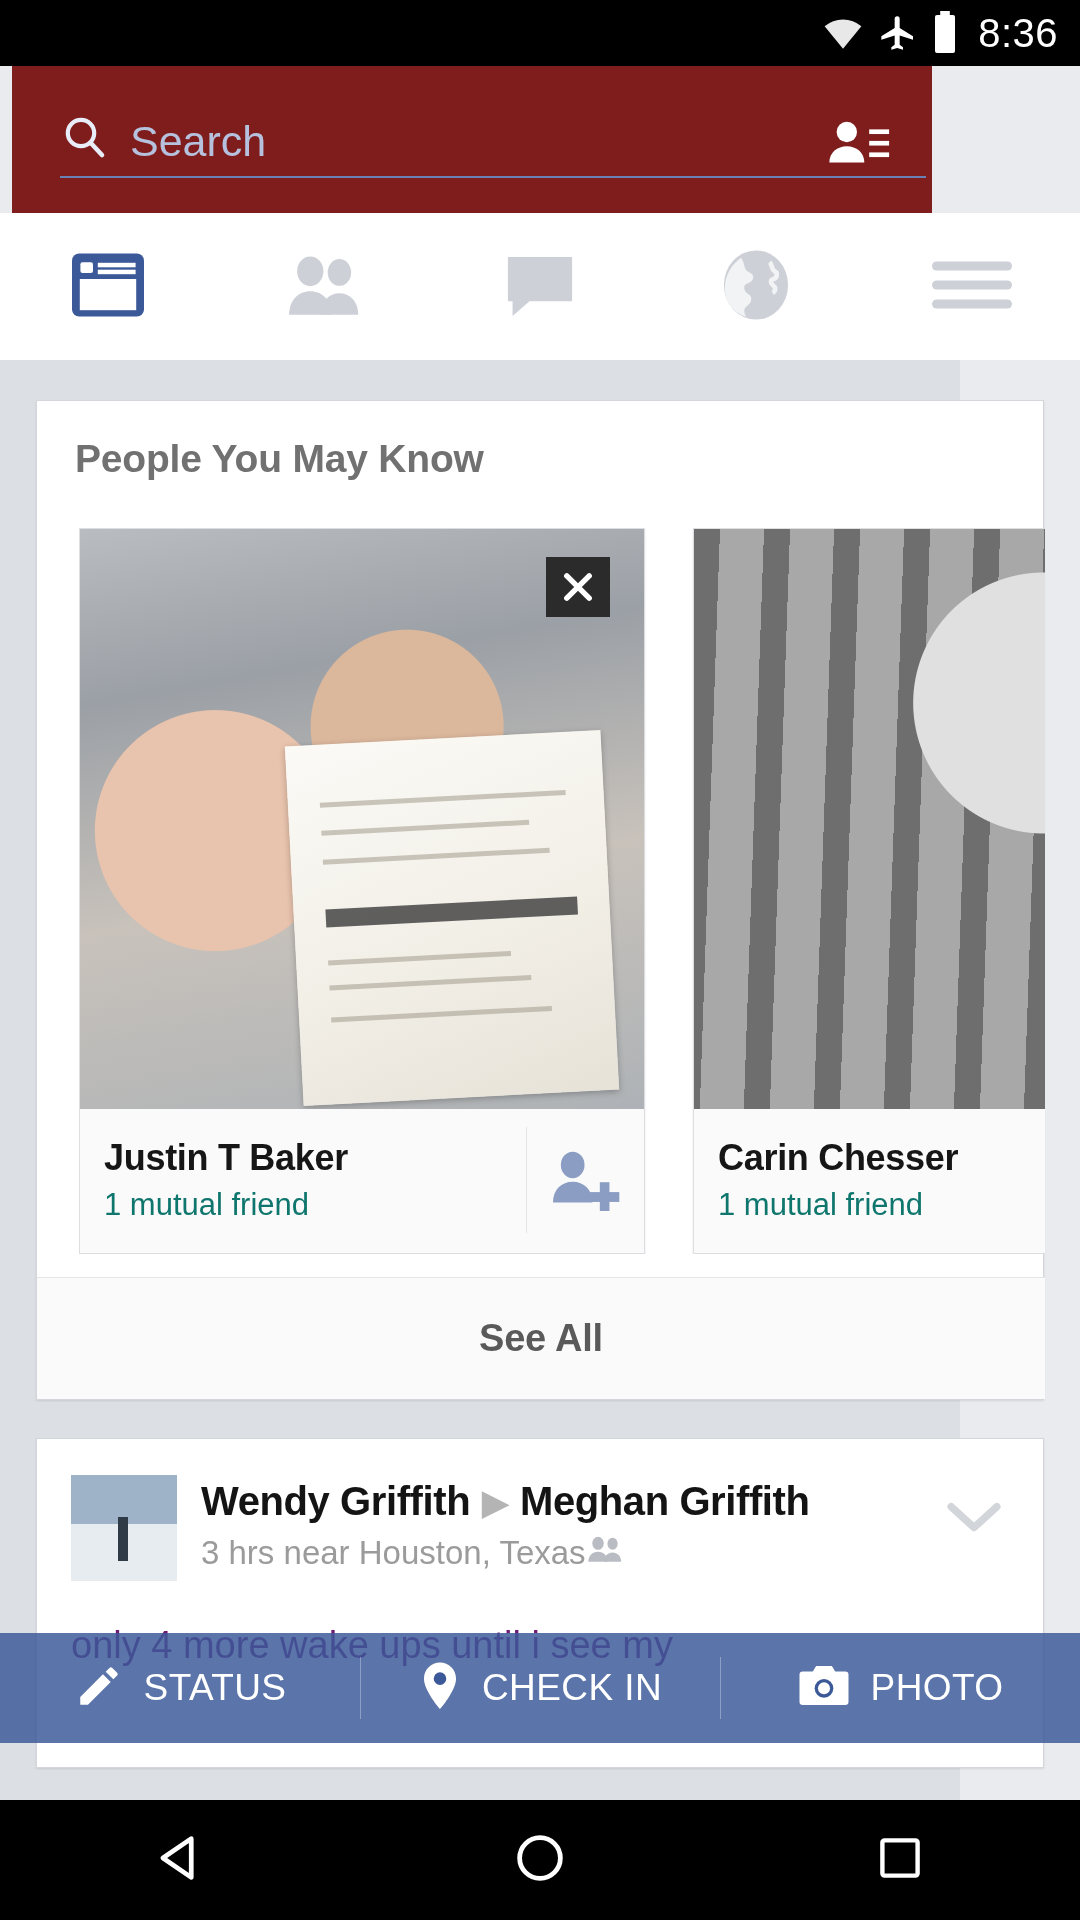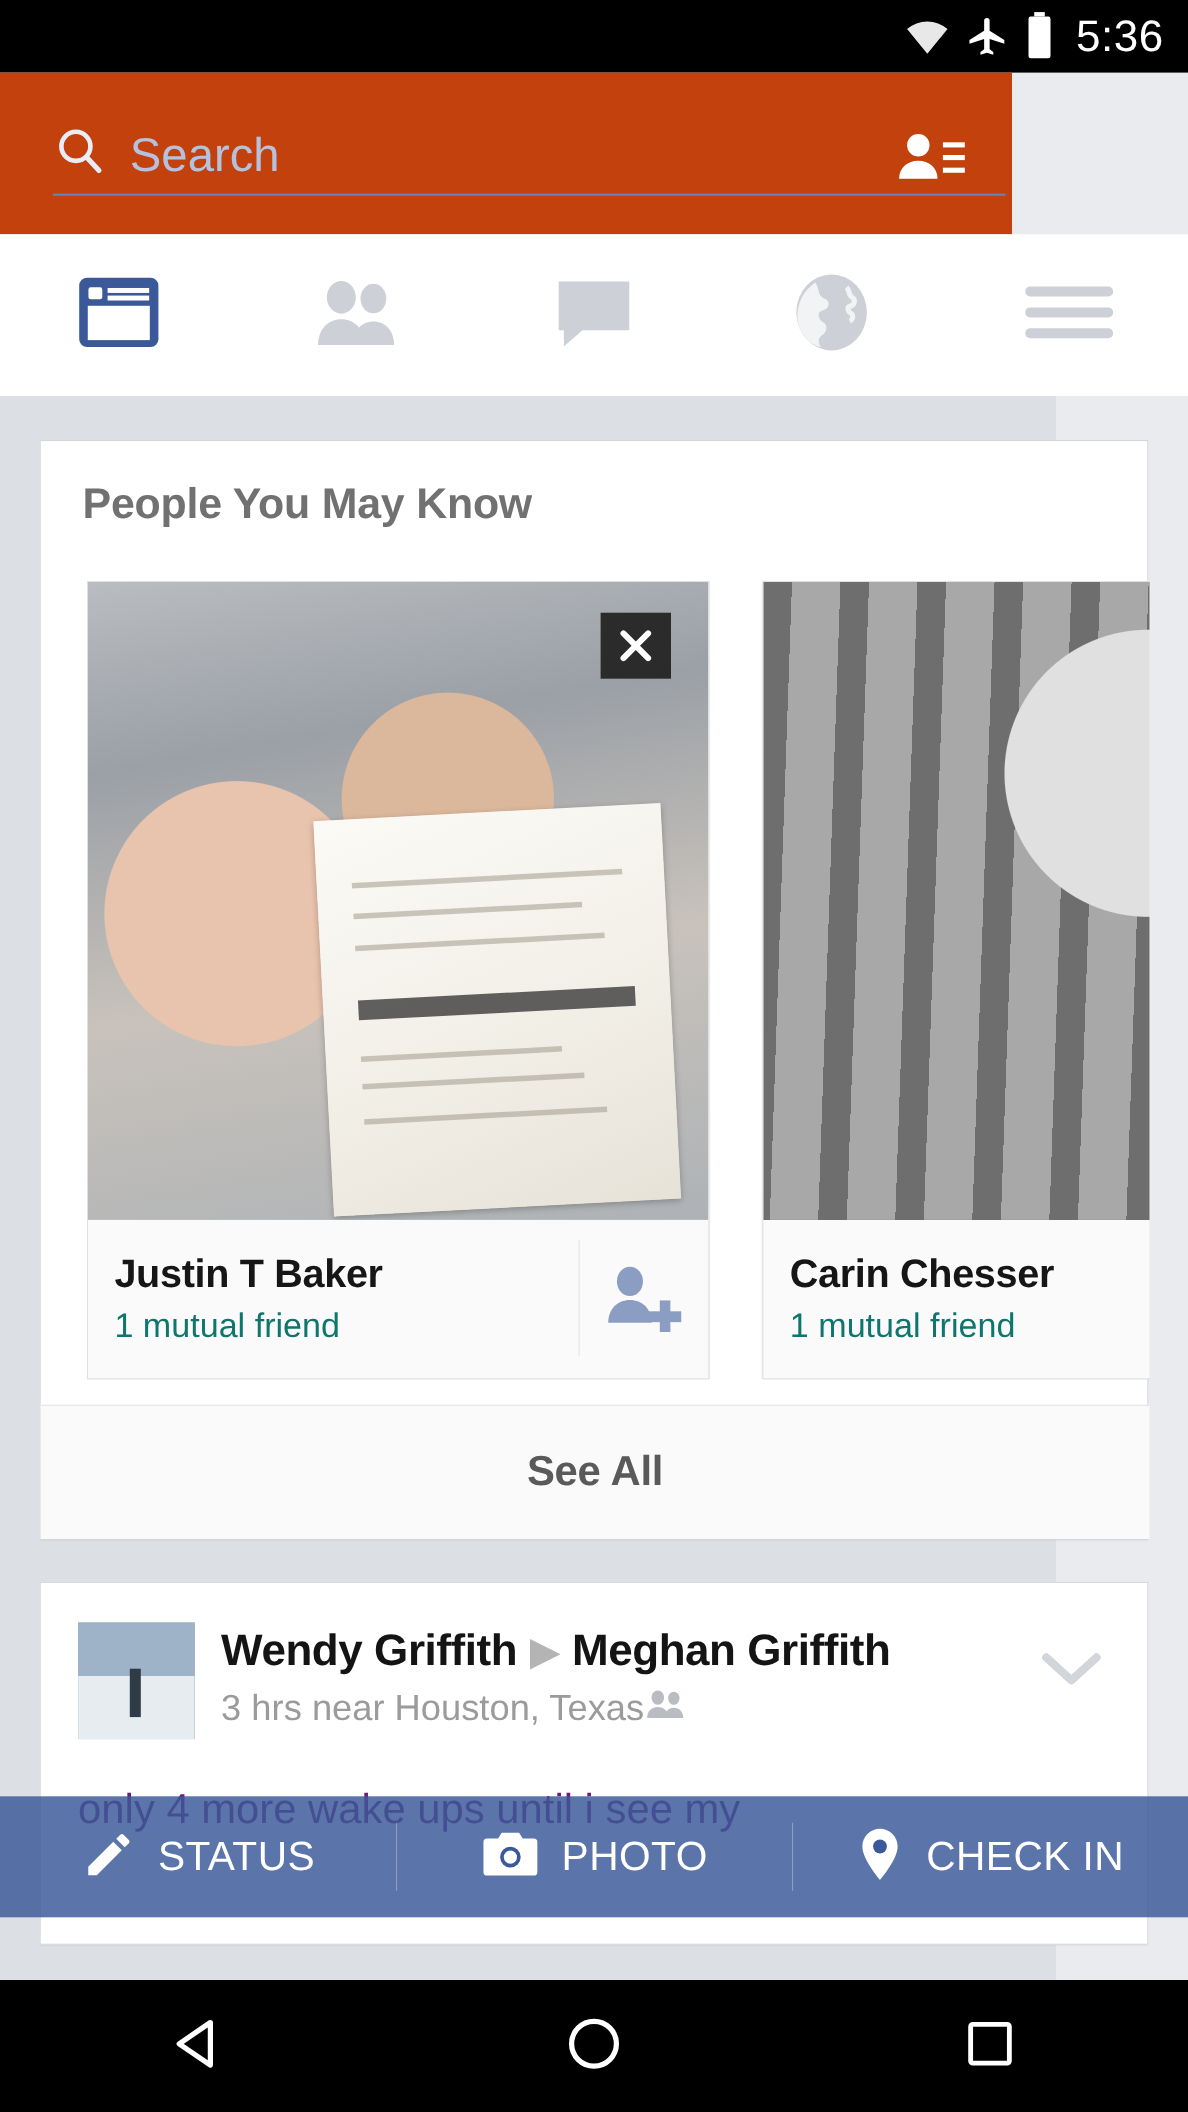--- a/index.html
+++ b/index.html
@@ -18,22 +18,22 @@
     justify-content: flex-end; padding-right: 22px; gap: 14px;
   }
   .sb-icon { display: flex; align-items: center; }
   .sb-time {
     color: #ffffff; font-size: 40px; font-weight: 400;
     letter-spacing: 0.5px; margin-left: 6px;
   }
 
   
   .appbar {
-    position: absolute; top: 66px; left: 0; width: 920px; height: 147px;
-    background: #c2410c;
+    position: absolute; top: 66px; left: 12px; width: 920px; height: 147px;
+    background: #7f1d1d;
   }
   .search-wrap {
     position: absolute; left: 48px; top: 40px; width: 866px; height: 72px;
     display: flex; align-items: center; border-bottom: 2px solid #6a81b5;
   }
   .search-icon { margin-right: 22px; margin-bottom: 4px; }
   .search-input {
     border: 0; outline: 0; background: transparent;
     color: #c2cde4; font-size: 43px;
     font-family: "Liberation Sans", sans-serif;
@@ -224,21 +224,21 @@
       <svg width="40" height="40" viewBox="0 0 24 24">
         <path d="M21 16v-2l-8-5V3.5A1.5 1.5 0 0 0 11.5 2 1.5 1.5 0 0 0 10 3.5V9l-8 5v2l8-2.5V19l-2 1.5V22l3.5-1 3.5 1v-1.5L13 19v-5.5z" fill="#ffffff"></path>
       </svg>
     </span>
     <span class="sb-icon">
       <svg width="26" height="44" viewBox="0 0 12 22">
         <rect x="3.6" y="0" width="4.8" height="2" fill="#ffffff"></rect>
         <rect x="1" y="2" width="10" height="19" rx="1" fill="#ffffff"></rect>
       </svg>
     </span>
-    <span class="sb-time">5:36</span>
+    <span class="sb-time">8:36</span>
   </div>
 
   <div class="appbar">
     <div class="search-wrap">
       <span class="search-icon">
         <svg width="48" height="48" viewBox="0 0 24 24">
           <circle cx="10.5" cy="10" r="6.6" fill="none" stroke="#e8edf7" stroke-width="2.1"></circle>
           <line x1="15.4" y1="15" x2="21" y2="21" stroke="#e8edf7" stroke-width="2.3" stroke-linecap="round"></line>
         </svg>
       </span>
@@ -410,38 +410,38 @@
         <svg width="50" height="50" viewBox="0 0 24 24">
           <path d="M3 17.3V21h3.7L17.6 10.1l-3.7-3.7z" fill="#ffffff"></path>
           <path d="M20.7 7a1 1 0 0 0 0-1.4l-2.3-2.3a1 1 0 0 0-1.4 0l-1.8 1.8 3.7 3.7z" fill="#ffffff"></path>
         </svg>
       </span>
       <span class="composer-label">STATUS</span>
     </div>
 
     <div class="composer-btn">
       <span>
+        <svg width="44" height="52" viewBox="0 0 20 24">
+          <path d="M10 1.2c-4.1 0-7.4 3.3-7.4 7.4 0 5.5 7.4 14 7.4 14s7.4-8.5 7.4-14c0-4.1-3.3-7.4-7.4-7.4z" fill="#ffffff"></path>
+          <circle cx="10" cy="8.6" r="2.9" fill="#3b5998"></circle>
+        </svg>
+      </span>
+      <span class="composer-label">CHECK IN</span>
+    </div>
+
+    <div class="composer-btn">
+      <span>
         <svg width="54" height="48" viewBox="0 0 26 22">
           <path d="M9.2 1.4h7.6l1.6 2.6h4.8a1.6 1.6 0 0 1 1.6 1.6v13a1.6 1.6 0 0 1-1.6 1.6H2.8a1.6 1.6 0 0 1-1.6-1.6v-13A1.6 1.6 0 0 1 2.8 4h4.8z" fill="#ffffff"></path>
           <circle cx="13" cy="12.1" r="4.5" fill="#3b5998"></circle>
           <circle cx="13" cy="12.1" r="2.9" fill="#ffffff"></circle>
         </svg>
       </span>
       <span class="composer-label">PHOTO</span>
     </div>
-
-    <div class="composer-btn">
-      <span>
-        <svg width="44" height="52" viewBox="0 0 20 24">
-          <path d="M10 1.2c-4.1 0-7.4 3.3-7.4 7.4 0 5.5 7.4 14 7.4 14s7.4-8.5 7.4-14c0-4.1-3.3-7.4-7.4-7.4z" fill="#ffffff"></path>
-          <circle cx="10" cy="8.6" r="2.9" fill="#3b5998"></circle>
-        </svg>
-      </span>
-      <span class="composer-label">CHECK IN</span>
-    </div>
   </div>
 
   <div class="navbar">
     <div class="nav-btn">
       <span>
         <svg width="54" height="54" viewBox="0 0 24 24">
           <path d="M17 3.4 4.4 12 17 20.6z" fill="none" stroke="#ffffff" stroke-width="2.1" stroke-linejoin="round"></path>
         </svg>
       </span>
     </div>

